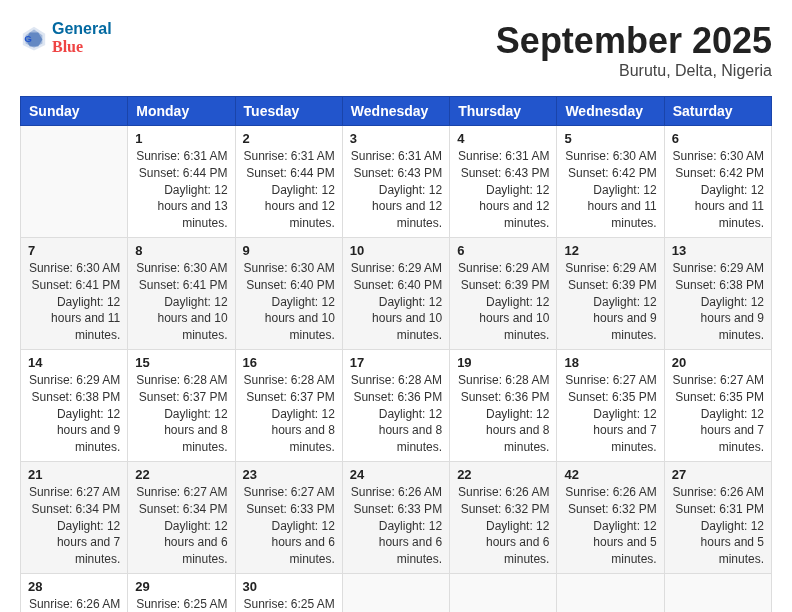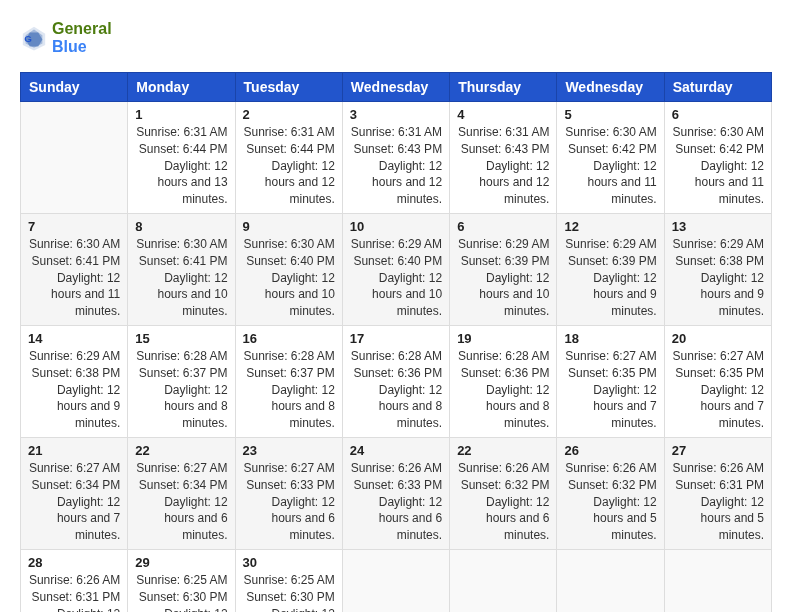--- a/index.html
+++ b/index.html
@@ -14,22 +14,22 @@
       display: flex;
       justify-content: space-between;
       align-items: flex-start;
       margin-bottom: 16px;
     }
     .logo {
       display: flex;
       align-items: center;
       gap: 4px;
     }
-    .logo-general { color: #4d7c0f; }
-    .logo-blue { color: #3b82f6; }
+    .logo-general { color: #0369a1; }
+    .logo-blue { color: #ef4444; font-family: Liberation Serif, serif; }
     .logo-icon {
       width: 28px;
       height: 28px;
     }
     .title-block {
       text-align: right;
     }
     .month-title {
       font-size: 36px;
       font-weight: bold;
@@ -104,20 +104,24 @@
       <text x="6" y="26" font-size="14" font-weight="bold" fill="#2255cc">G</text>
     </svg>
     <div>
       <div style="font-size:16px;font-weight:bold;">
         <span class="logo-general">General</span>
         <br>
         <span class="logo-blue">Blue</span>
       </div>
     </div>
   </div>
+  <div class="title-block">
+    <div class="month-title">September 2025</div>
+    <div class="location">Burutu, Delta, Nigeria</div>
+  </div>
 </div>
 
 <table class="calendar">
   <thead>
     <tr>
     <th>Sunday</th>
         <th>Monday</th>
         <th>Tuesday</th>
         <th>Wednesday</th>
         <th>Thursday</th>
@@ -228,21 +232,21 @@
         </td>
         <td>
           <span class="day-number">24</span>
           <div class="day-info">Sunrise: 6:26 AM<br>Sunset: 6:33 PM<br>Daylight: 12 hours and 6 minutes.</div>
         </td>
         <td>
           <span class="day-number">22</span>
           <div class="day-info">Sunrise: 6:26 AM<br>Sunset: 6:32 PM<br>Daylight: 12 hours and 6 minutes.</div>
         </td>
         <td>
-          <span class="day-number">26</span>
+          <span class="day-number">42</span>
           <div class="day-info">Sunrise: 6:26 AM<br>Sunset: 6:32 PM<br>Daylight: 12 hours and 5 minutes.</div>
         </td>
         <td>
           <span class="day-number">27</span>
           <div class="day-info">Sunrise: 6:26 AM<br>Sunset: 6:31 PM<br>Daylight: 12 hours and 5 minutes.</div>
         </td>
       </tr>
       <tr>
         <td>
           <span class="day-number">28</span>

